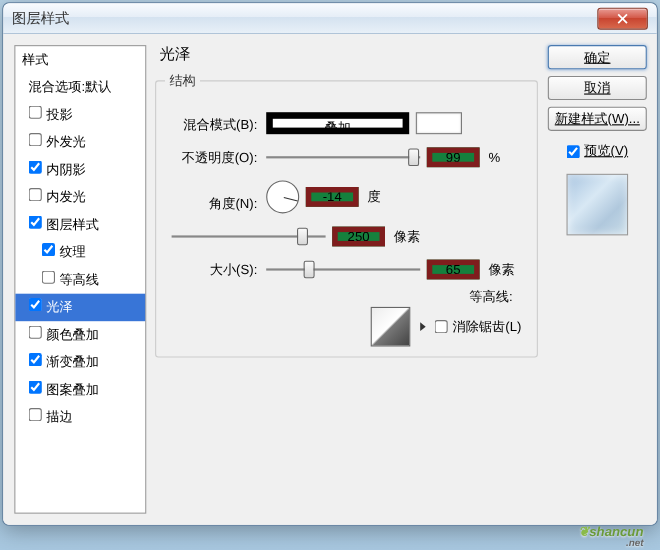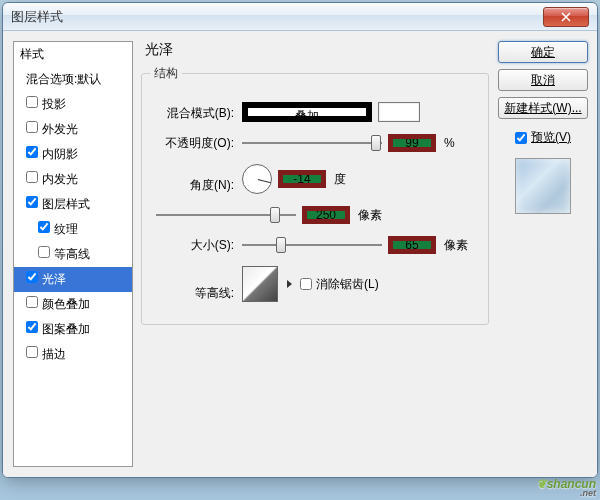--- a/index.html
+++ b/index.html
@@ -37,21 +37,21 @@
     .contour-arrow { position: absolute; right: -14px; top: 14px; width: 0; height: 0; border-left: 5px solid #333; border-top: 4px solid transparent; border-bottom: 4px solid transparent; }
     .contour-opts { display: flex; flex-direction: column; gap: 14px; margin-left: 16px; }
     .chk-line { display: flex; align-items: center; gap: 4px; }
     .chk-line input { width: 12px; height: 12px; }
     .rightcol { width: 100px; padding: 10px 10px 10px 2px; display: flex; flex-direction: column; gap: 6px; align-items: center; text-decoration: underline; }
     .btn { width: 90px; height: 22px; background: linear-gradient(to bottom, #fdfdfd, #e8e8e8); border: 1px solid #8a8a8a; border-radius: 3px; display: flex; align-items: center; justify-content: center; cursor: pointer; box-shadow: 0 1px 0 rgba(255,255,255,0.7) inset; }
     .btn.primary { border: 1px solid #4a7ab0; box-shadow: 0 0 3px rgba(70,130,200,0.6), 0 1px 0 rgba(255,255,255,0.7) inset; }
     .preview-chk { display: flex; align-items: center; gap: 4px; margin-top: 4px; }
     .preview-chk input { width: 12px; height: 12px; }
     .preview-img { width: 56px; height: 56px; border: 1px solid #999; background: linear-gradient(135deg, #a8c4e0 0%, #d8e8f4 40%, #b0c8dd 70%, #c8dce8 100%); margin-top: 6px; box-shadow: inset 0 0 8px rgba(255,255,255,0.6); }
-    .watermark { position: absolute; bottom: 2px; right: 4px; font-size: 16px; font-weight: bold; color: #6a9a3a; font-style: italic; text-shadow: 0 1px 2px rgba(255,255,255,0.8); pointer-events: none; }
+    .watermark { position: absolute; bottom: 2px; right: 15px; font-size: 16px; font-weight: bold; color: #6a9a3a; font-style: italic; text-shadow: 0 1px 2px rgba(255,255,255,0.8); pointer-events: none; }
     .watermark .leaf { color: #8aba4a; font-size: 12px; }
     .watermark .sub { font-size: 9px; color: #666; display: block; text-align: right; margin-top: -4px; }
   </style>
 </head>
 <body>
 
 <div class="window">
   <div class="titlebar">
     <div class="titlebar-title">图层样式</div>
     <div class="close-btn">
@@ -98,20 +98,24 @@
           <div class="sidebar-item selected">
             <input type="checkbox" checked="" style="">
             <span>光泽</span>
           </div>
           <div class="sidebar-item">
             <input type="checkbox" style="">
             <span>颜色叠加</span>
           </div>
           <div class="sidebar-item">
             <input type="checkbox" checked="" style="">
+            <span>渐变叠加</span>
+          </div>
+          <div class="sidebar-item">
+            <input type="checkbox" checked="" style="">
             <span>图案叠加</span>
           </div>
           <div class="sidebar-item">
             <input type="checkbox" style="">
             <span>描边</span>
           </div>
         </div>
     </div>
 
     <div class="main">
@@ -169,21 +173,21 @@
           <div class="row-control">
             <div class="slider-track">
               <div class="slider-line"></div>
               <div class="slider-thumb" style="left:33.800000000000004px;"></div>
             </div>
             <input class="num-input" value="65" style="">
             <span class="unit">像素</span>
           </div>
         </div>
 
-        <div class="row" style="height:40px;">
+        <div class="row" style="height:40px;flex-direction:column;">
           <div class="row-label">等高线:</div>
           <div class="row-control">
             <div style="position:relative;">
               <div class="contour"></div>
               <div class="contour-arrow"></div>
             </div>
             <div class="contour-opts">
               <label class="chk-line">
                 <input type="checkbox" style="">
                 <span>消除锯齿(L)</span>

